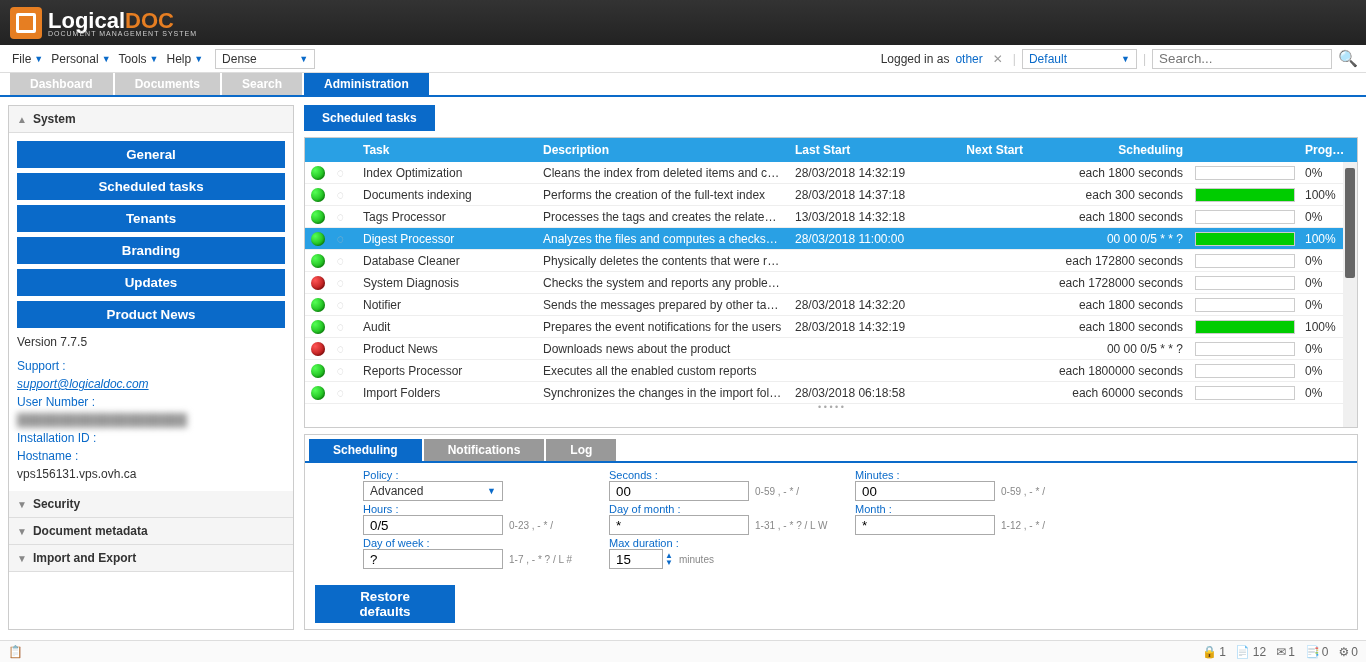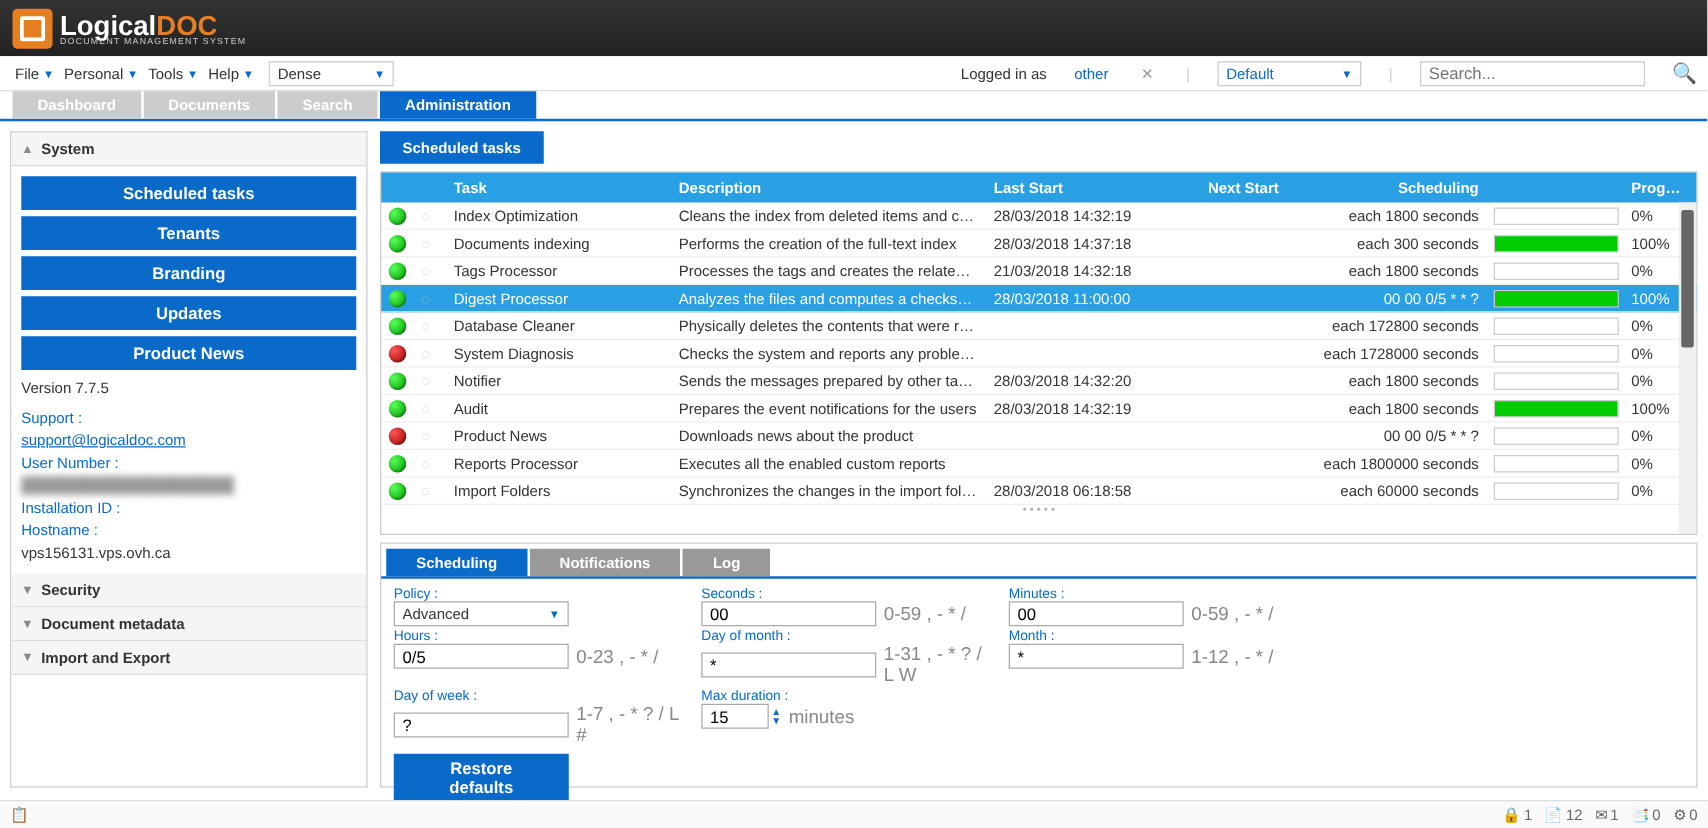--- a/index.html
+++ b/index.html
@@ -12,21 +12,21 @@
 .logo-sq::before { content: ''; position: absolute; inset: 6px; border: 3px solid #fff; border-radius: 2px; }
 .logo-text { color: #fff; font-size: 22px; font-weight: bold; }
 .logo-text .ld { color: #e67e22; }
 .logo-sub { color: #ccc; font-size: 7px; letter-spacing: 1px; display: block; margin-top: -4px; }
 
 
 .menubar { height: 28px; background: #fff; border-bottom: 1px solid #ddd; display: flex; align-items: center; padding: 0 8px; gap: 4px; }
 .menu-item { padding: 2px 4px; cursor: pointer; display: flex; align-items: center; gap: 3px; }
 .menu-arrow { color: #0a6ac9; font-size: 9px; }
 .density-select { margin-left: 4px; width: 100px; height: 20px; border: 1px solid #ccc; display: flex; align-items: center; padding: 0 6px; justify-content: space-between; }
-.login-info { margin-left: auto; display: flex; align-items: center; gap: 22px; }
+.login-info { margin-left: auto; display: flex; align-items: center; gap: 6px; }
 .login-info .admin { color: #0a6ac9; }
 .login-info .x { color: #999; cursor: pointer; padding: 0 4px; }
 .tenant-select { width: 115px; height: 20px; border: 1px solid #ccc; display: flex; align-items: center; padding: 0 6px; justify-content: space-between; color: #0a6ac9; }
 .search-box { width: 180px; height: 20px; border: 1px solid #ccc; padding: 0 6px; color: #8b5cf6; }
 .search-icon { color: #0a6ac9; font-size: 16px; cursor: pointer; }
 
 
 .main-tabs { height: 24px; display: flex; border-bottom: 2px solid #0a6ac9; padding-left: 10px; gap: 2px; }
 .main-tab { background: #ccc; color: #fff; padding: 4px 20px; cursor: pointer; font-size: 12px; font-weight: bold; }
 .main-tab.active { background: #0a6ac9; }
@@ -35,21 +35,21 @@
 .content { display: flex; height: 541px; padding: 8px; gap: 10px; }
 .sidebar { width: 286px; border: 1px solid #ccc; display: flex; flex-direction: column; overflow: hidden; }
 .main { flex: 1; display: flex; flex-direction: column; gap: 6px; }
 
 
 .section-header { background: #f5f5f5; border-bottom: 1px solid #ddd; padding: 6px 8px; display: flex; align-items: center; gap: 6px; font-weight: bold; cursor: pointer; }
 .section-header .chev { color: #888; font-size: 10px; }
 .section-body { padding: 8px; }
 .sidebar-btn { display: block; width: 100%; background: #0a6ac9; color: #fff; text-align: center; padding: 6px; margin-bottom: 5px; font-weight: bold; cursor: pointer; border: none; }
 .sidebar-info { margin-top: 4px; line-height: 1.5; }
-.sidebar-info a { color: #0a6ac9; text-decoration: underline; }
+.sidebar-info a { color: #0a6ac9; text-decoration: underline; font-style: italic; }
 .sidebar-info .blur { filter: blur(3px); color: #999; }
 
 
 .subtab-row { display: flex; gap: 2px; }
 .subtab { background: #0a6ac9; color: #fff; padding: 6px 18px; font-weight: bold; cursor: pointer; }
 
 
 .table-wrap { border: 1px solid #ccc; flex:1; position:relative; }
 .table-header { background: #29a0e4; color: #fff; display: flex; font-weight: bold; font-size: 12px; height: 24px; align-items: center; }
 .col { padding: 3px 6px; overflow: hidden; text-overflow: ellipsis; white-space: nowrap; }
@@ -73,25 +73,25 @@
 .scrollbar-v { position:absolute; right:0; top:24px; bottom:0; width:14px; background:#f0f0f0; }
 .scrollbar-thumb { position:absolute; left:2px; right:2px; top:6px; height:110px; background:#666; border-radius:2px; }
 .splitter { height:6px; display:flex; justify-content:center; align-items:center; color:#aaa; font-size:9px; cursor:row-resize; }
 
 
 .bottom-panel { border: 1px solid #ccc; height: 196px; display:flex; flex-direction:column; }
 .bottom-tabs { display: flex; gap: 2px; padding: 4px 4px 0; border-bottom: 2px solid #0a6ac9; }
 .btm-tab { background: #999; color: #fff; padding: 4px 24px; font-weight: bold; cursor: pointer; }
 .btm-tab.active { background: #0a6ac9; }
 .form-area { padding: 6px 10px; flex:1; display:flex; flex-direction:column; gap:6px; position:relative; }
-.fields-grid { display:grid; grid-template-columns: 230px 230px 230px; column-gap:16px; row-gap:2px;}
+.fields-grid { display:grid; grid-template-columns: 230px 230px 230px; column-gap:16px; row-gap:2px;margin-left:48px;}
 .field-label { color: #0a6ac9; font-size: 11px; }
 .field-row { display:flex; align-items:center; gap:6px; }
 .field-input { border:1px solid #aaa; height:20px; padding:0 6px; width:140px; }
-.field-hint { color:#888; font-size:15px; }
+.field-hint { color:#888; font-size:10px; }
 .restore-btn { background:#0a6ac9; color:#fff; padding:4px 24px; font-weight:bold; border:none; cursor:pointer; width:140px; }
 .spinner { display:flex; flex-direction:column; margin-left:-4px; }
 .spin-up,.spin-down{ color:#0a6ac9; font-size:8px; line-height:7px; cursor:pointer;}
 
 
 .statusbar { position: fixed; bottom: 0; left:0; right:0; height: 22px; background:#fafafa; border-top:1px solid #ddd; display:flex; align-items:center; padding:0 8px; }
 .status-icons { margin-left:auto; display:flex; gap:10px; align-items:center; color:#666; }
 .status-icons .it { display:flex; align-items:center; gap:2px; }
 .clip-icon { color:#0a6ac9; }
 </style>
@@ -154,20 +154,21 @@
   </div>
 
 <div class="content">
 
   <div class="sidebar">
     <div class="section-header">
       <span class="chev">▲</span>
       <span>System</span>
     </div>
     <div class="section-body" id="sidebar-items">
+      <button class="sidebar-btn">General</button>
         <button class="sidebar-btn">Scheduled tasks</button>
         <button class="sidebar-btn">Tenants</button>
         <button class="sidebar-btn">Branding</button>
         <button class="sidebar-btn">Updates</button>
         <button class="sidebar-btn">Product News</button>
         <div class="sidebar-info">
         <div>Version 7.7.5</div>
         <div style="height:6px"></div>
         <div style="color:#0a6ac9">Support :</div>
         <a>support@logicaldoc.com</a>
@@ -243,21 +244,21 @@
             </div>
             <div class="col c-prog">100%</div>
           </div>
           <div class="row">
             <div class="col c-status">
               <div class="status-dot status-green"></div>
             </div>
             <div class="col c-run"><span style="color:#bbb">◌</span></div>
             <div class="col c-task">Tags Processor</div>
             <div class="col c-desc">Processes the tags and creates the related statis...</div>
-            <div class="col c-last">21/03/2018 14:32:18</div>
+            <div class="col c-last">13/03/2018 14:32:18</div>
             <div class="col c-next"></div>
             <div class="col c-sched">each 1800 seconds</div>
             <div class="col c-progbar">
               <div class="progress-box">
                 <div class="progress-fill" style="width:0%"></div>
               </div>
             </div>
             <div class="col c-prog">0%</div>
           </div>
           <div class="row selected">

